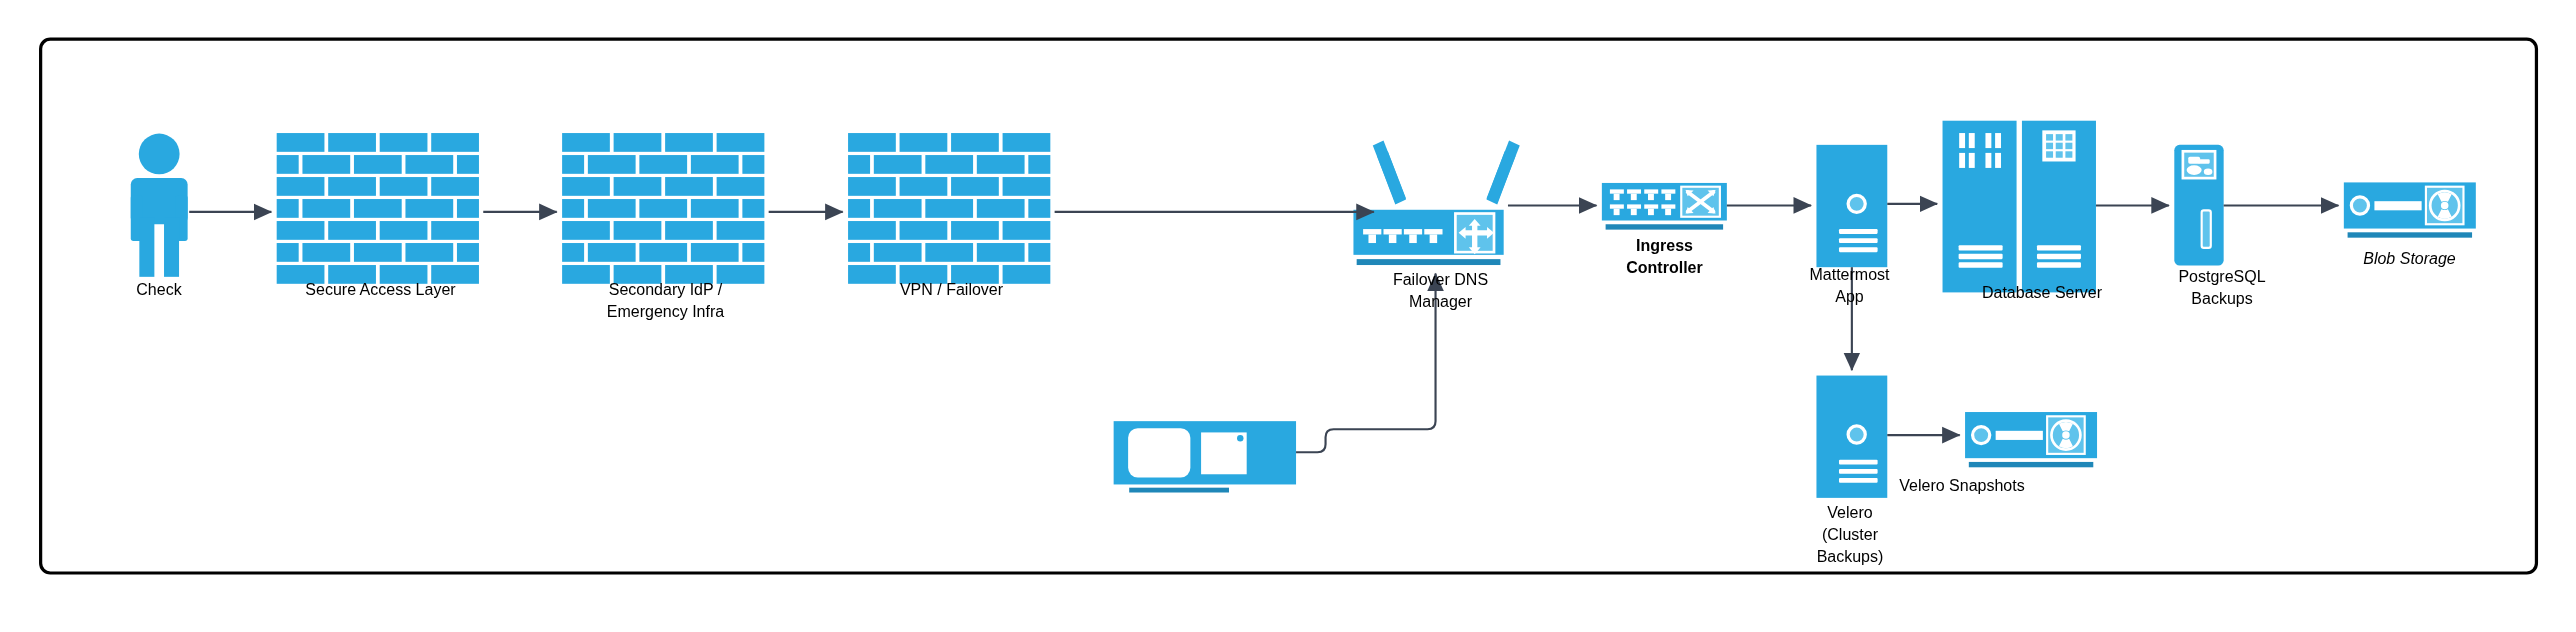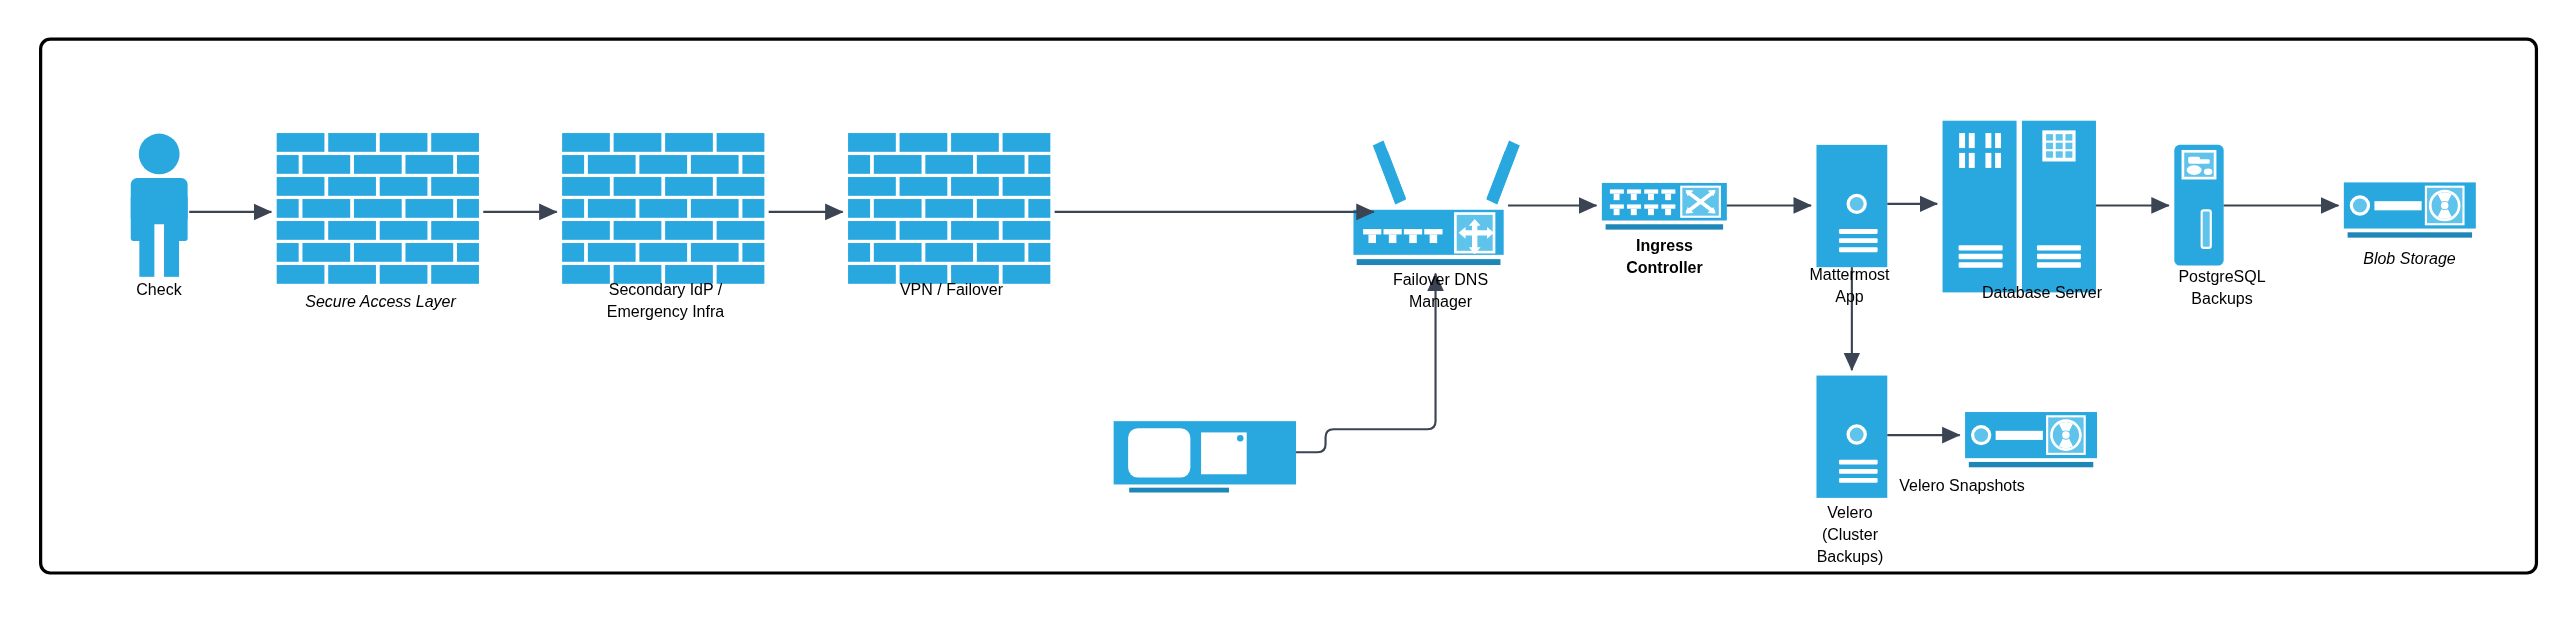--- a/index.html
+++ b/index.html
@@ -306,21 +306,21 @@
       <line x1="3906" y1="383" x2="4042" y2="383" marker-end="url(#ah)"></line>
       <line x1="4144" y1="383" x2="4358" y2="383" marker-end="url(#ah)"></line>
       <line x1="3451" y1="498" x2="3451" y2="690" marker-end="url(#ah)"></line>
       <line x1="3517" y1="811" x2="3652" y2="811" marker-end="url(#ah)"></line>
       <path d="M2415,843 L2455,843 Q2470,843 2470,828 L2470,815 Q2470,800 2485,800 L2660,800 Q2675,800 2675,785 L2675,510" marker-end="url(#ah)"></path>
     </g>
   </svg>
 
   <div class="nodelabel" style="left:73px;top:279px;width:172px;">Check</div>
 
-  <div class="nodelabel" style="left:230px;top:291px;width:301px;font-style:italic;">Secure Access Layer</div>
+  <div class="nodelabel" style="left:230px;top:279px;width:301px;">Secure Access Layer</div>
 
   <div class="nodelabel" style="left:526px;top:279px;width:279px;">Secondary IdP /
 Emergency Infra</div>
 
   <div class="nodelabel" style="left:812px;top:279px;width:279px;">VPN / Failover</div>
 
   <div class="nodelabel" style="left:1328px;top:269px;width:225px;">Failover DNS
 Manager</div>
 
   <div class="nodelabel" style="left:1568px;top:235px;width:193px;font-weight:bold;">Ingress

